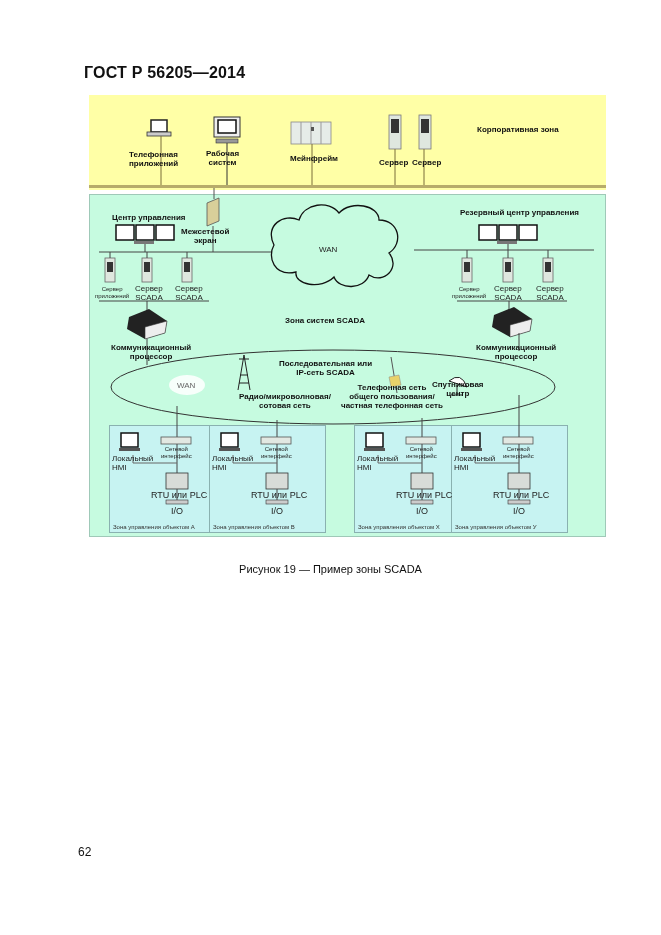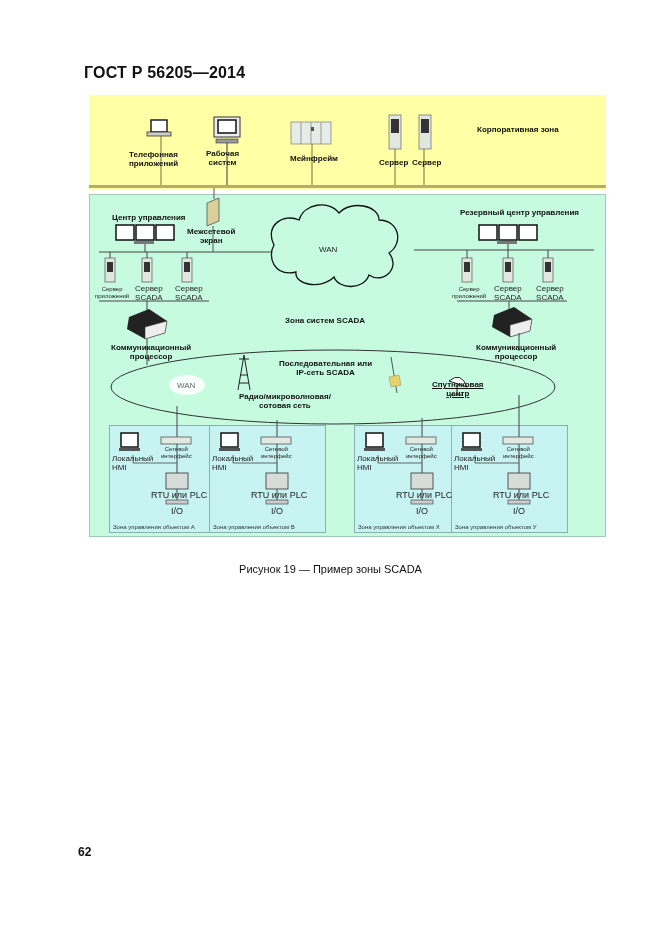--- a/index.html
+++ b/index.html
@@ -1,25 +1,25 @@
 <!DOCTYPE html>
 <html><head>
 <meta charset="utf-8">
 <style>
   html, body { margin:0; padding:0; background:#ffffff; }
   body { width:661px; height:935px; position:relative; overflow:hidden; font-family:"Liberation Sans", sans-serif; color:#111; }
   .hdr { position:absolute; left:84px; top:64px; font-size:16px; font-weight:bold; letter-spacing:0.2px; }
-  .pnum { position:absolute; left:78px; top:845px; font-size:12px; font-weight:bold; }
+  .pnum { position:absolute; left:78px; top:845px; font-size:12px; font-weight:normal; }
   .caption { position:absolute; left:0; width:661px; top:563px; text-align:center; font-size:11px; }
   .fig { position:absolute; left:89px; top:95px; width:572px; height:442px; }
   .corp { position:absolute; left:0; top:0; width:517px; height:95px; background:#ffffa6; }
   .corp-line { position:absolute; left:0; top:90px; width:517px; height:3px; background:#b7ac6a; }
   .scada { position:absolute; left:0; top:99px; width:517px; height:343px; background:#c6fbe0; border:1px solid #9fc9b8; box-sizing:border-box; }
   .lbl { position:absolute; font-size:8px; font-weight:bold; text-align:center; line-height:9px; white-space:nowrap; }
-  .lbl-n { position:absolute; font-size:8px; text-align:center; line-height:9px; white-space:nowrap; color:#222; }
+  .lbl-n { position:absolute; font-size:8px; text-align:right; line-height:9px; white-space:nowrap; color:#222; }
   .tiny { position:absolute; font-size:6px; text-align:center; line-height:7px; white-space:nowrap; color:#222; }
   .zone-box { position:absolute; top:330px; width:117px; height:108px; background:#c7f3f2; border:1px solid #8ab1b0; box-sizing:border-box; }
   .zone-name { position:absolute; left:3px; bottom:2px; font-size:6px; color:#333; white-space:nowrap; }
   svg.overlay { position:absolute; left:0; top:0; }
 </style>
 </head>
 <body>
 
 <div class="hdr">ГОСТ Р 56205—2014</div>
 
@@ -227,21 +227,21 @@
         <rect x="419" y="378" width="22" height="16" fill="#d8dcd8" stroke="#333" stroke-width="0.8"></rect>
         <rect x="419" y="405" width="22" height="4" fill="#ccc" stroke="#333" stroke-width="0.6"></rect>
         <line x1="430" y1="349" x2="430" y2="378" stroke="#444" stroke-width="1"></line>
         <line x1="386" y1="360" x2="386" y2="368" stroke="#666" stroke-width="1"></line>
         <line x1="386" y1="368" x2="430" y2="368" stroke="#666" stroke-width="1"></line>
         <line x1="430" y1="394" x2="430" y2="405" stroke="#444" stroke-width="1"></line>
       </g>
   </svg>
 
   <div class="lbl" style="left:23px; top:118px;">Центр управления</div>
-  <div class="lbl" style="left:98px; top:132px;">
+  <div class="lbl" style="left:92px; top:132px;">
       <div>Межсетевой</div>
       <div>экран</div>
     </div>
   <div class="lbl-n" style="left:230px; top:150px;">WAN</div>
   <div class="lbl" style="left:371px; top:113px;">Резервный центр управления</div>
 
   <div class="tiny" style="left:6px; top:191px;">
       <div>Сервер</div>
       <div>приложений</div>
     </div>
@@ -279,21 +279,26 @@
 
   <div class="lbl" style="left:190px; top:264px;">
       <div>Последовательная или</div>
       <div>IP-сеть SCADA</div>
     </div>
   <div class="lbl-n" style="left:88px; top:286px; color:#666;">WAN</div>
   <div class="lbl" style="left:122px; top:297px;margin-left:28px;">
       <div>Радио/микроволновая/</div>
       <div>сотовая сеть</div>
     </div>
-  <div class="lbl" style="left:343px; top:285px;text-decoration:underline;">
+  <div class="lbl" style="left:252px; top:288px;">
+      <div>Телефонная сеть</div>
+      <div>общего пользования/</div>
+      <div>частная телефонная сеть</div>
+    </div>
+  <div class="lbl" style="left:343px; top:285px;">
       <div>Спутниковая</div>
       <div>центр</div>
     </div>
 
   <div id="site-labels">
       <div class="lbl-n" style="left: 23px; top: 359px; text-align: left;">
         <div>Локальный</div>
         <div>HMI</div>
       </div>
       <div class="tiny" style="left: 72px; top: 351px;">

